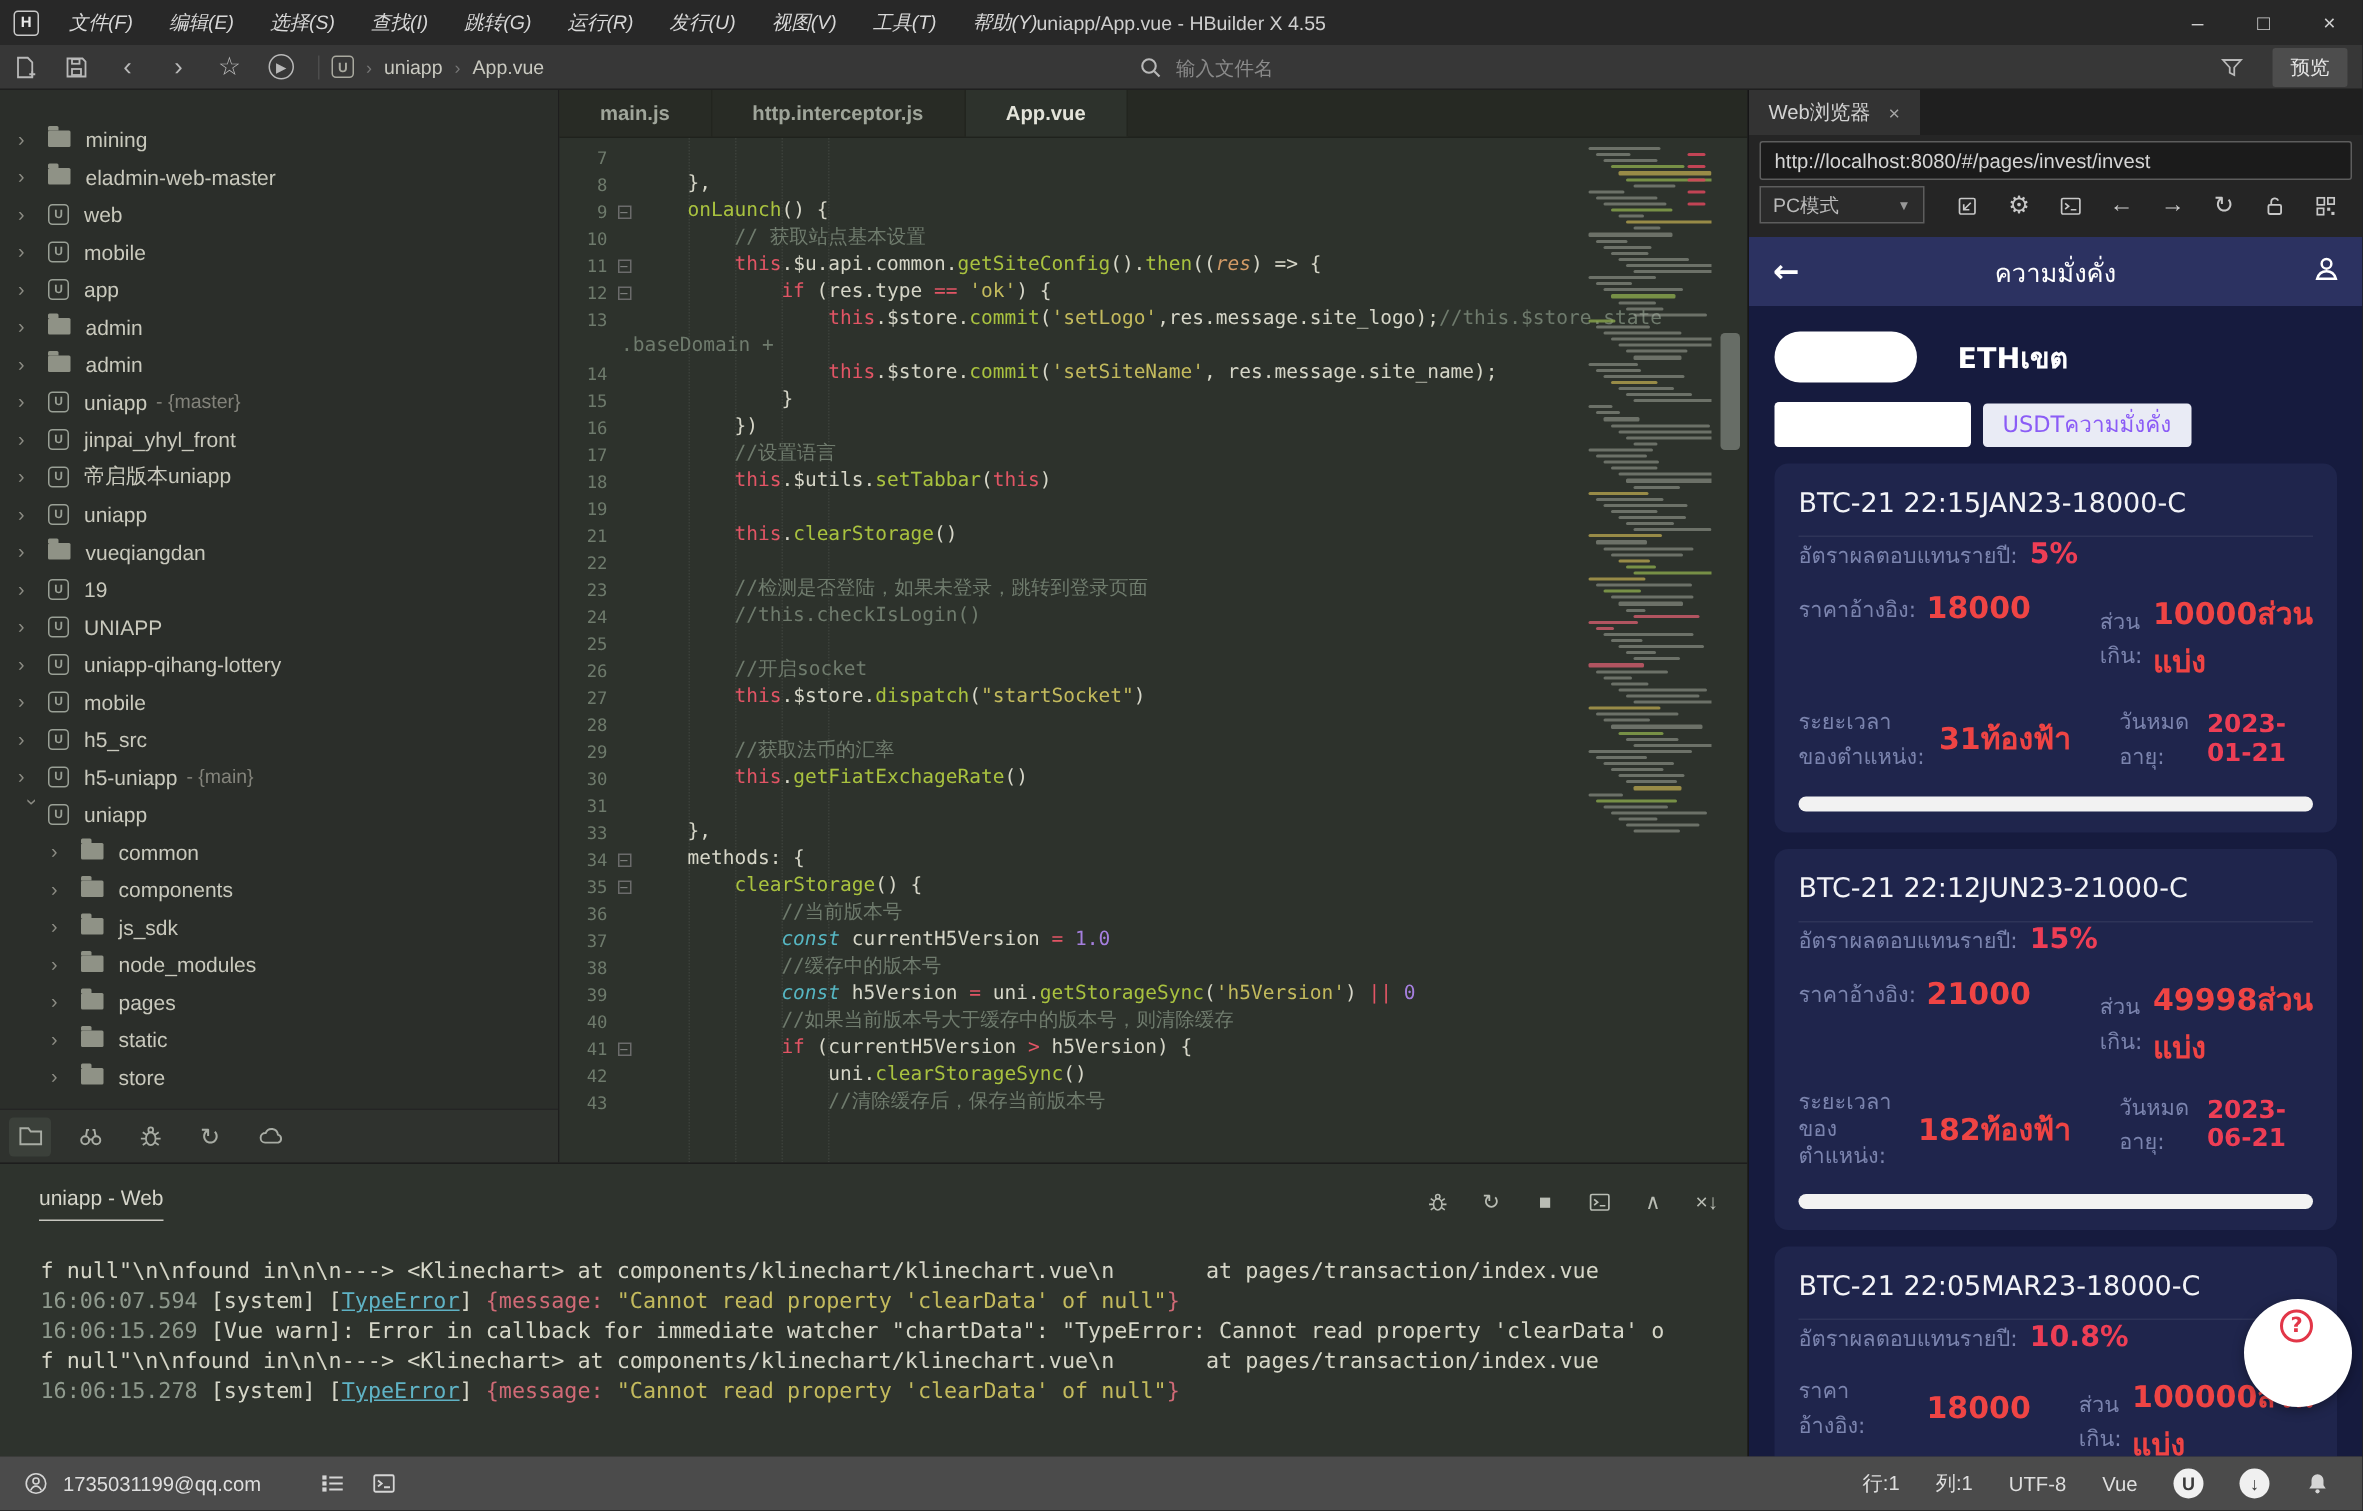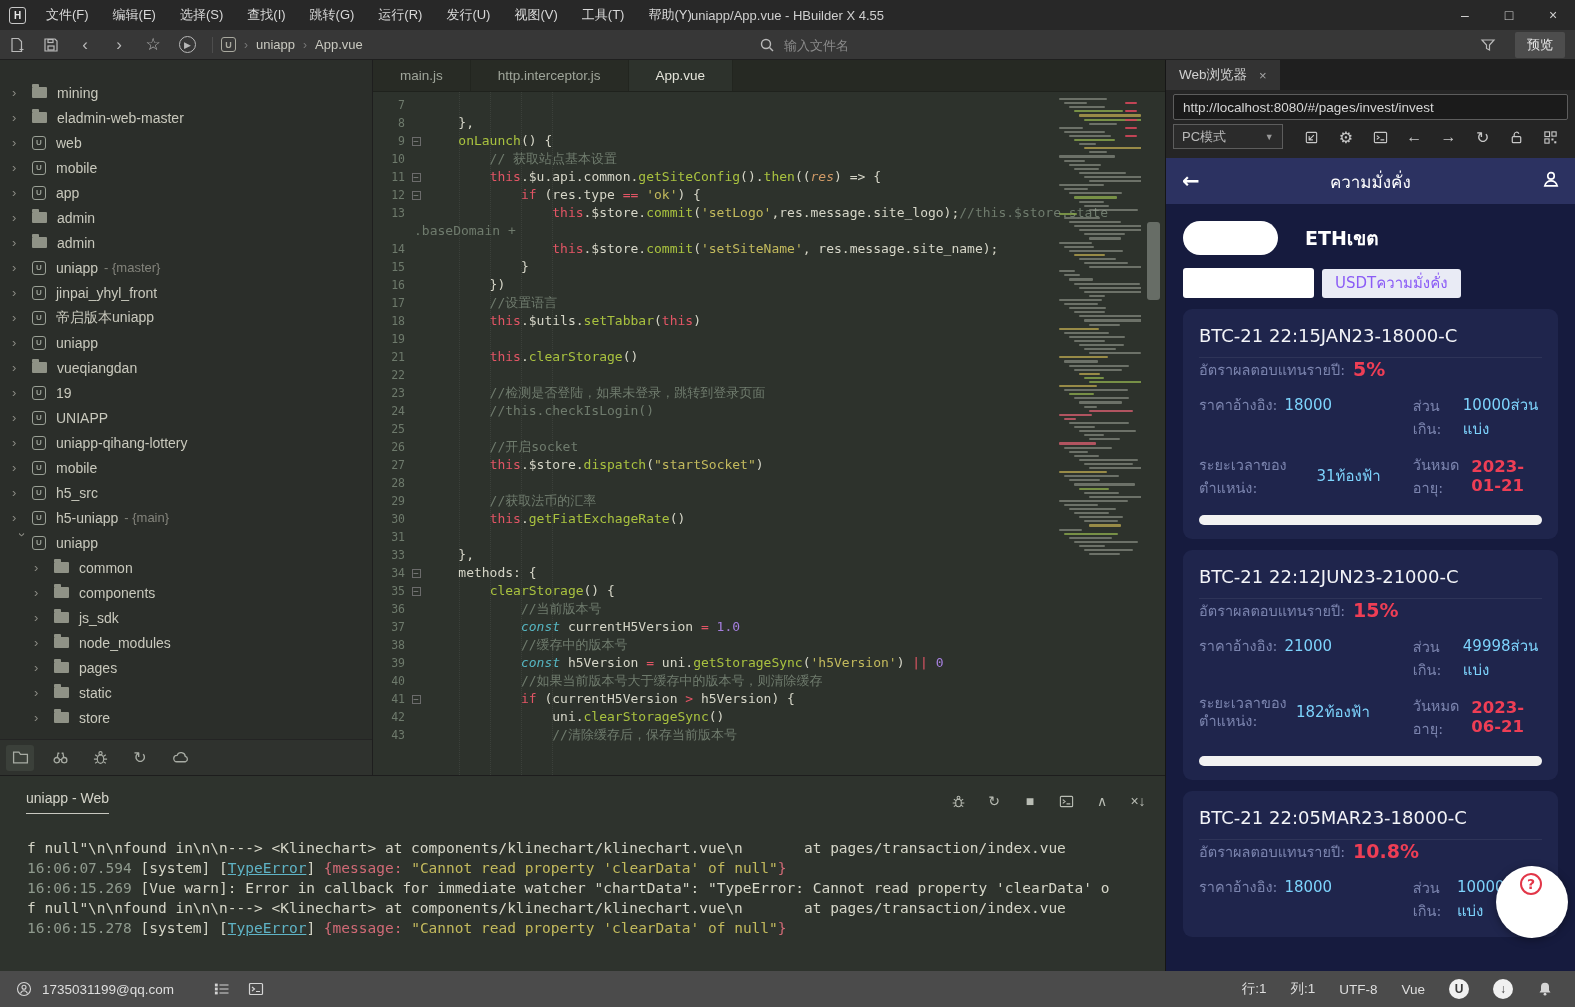--- a/index.html
+++ b/index.html
@@ -5,21 +5,21 @@
   * { box-sizing: border-box; margin: 0; padding: 0; }
   html,body { width:1575px; height:1007px; background:#1e1e1e; overflow:hidden;
     font-family:"Liberation Sans", sans-serif; }
   #app { position:relative; width:1575px; height:1007px; background:#2a2a2a; }
 
   
   #titlebar { position:absolute; left:0; top:0; width:1575px; height:30px; background:#282828;
     display:flex; align-items:center; color:#d8d8d8; font-size:13px; }
   #applogo { width:17px; height:17px; border:1.5px solid #c8c8c8; border-radius:3px; margin:0 10px 0 9px;
     display:flex; align-items:center; justify-content:center; font-size:10px; font-weight:bold; color:#e8e8e8; flex:none;}
-  #menubar { display:flex; gap:4px; }
+  #menubar { display:flex; gap:4px;font-style:italic; }
   #menubar .menu { padding:3px 10px; cursor:default; }
   #wtitle { position:absolute; left:50%; transform:translateX(-50%); color:#cfcfcf; font-size:13px; }
   #wbtns { margin-left:auto; display:flex; }
   #wbtns span { width:44px; height:30px; display:flex; align-items:center; justify-content:center; color:#cfcfcf; font-size:14px; }
 
   
   #toolbar { position:absolute; left:0; top:30px; width:1575px; height:30px; background:#373737;
     display:flex; align-items:center; color:#b9b9b9; font-size:13px; border-bottom:1px solid #1f1f1f;}
   .tico { width:34px; height:26px; display:flex; align-items:center; justify-content:center; color:#b9b9b9; }
   .tico svg { width:16px; height:16px; }
@@ -55,21 +55,21 @@
     border-top:1px solid #242424; display:flex; align-items:center; padding-left:6px; gap:12px; color:#a8aca4;}
   #sidebottom .sbico { width:28px; height:26px; display:flex; align-items:center; justify-content:center; }
   #sidebottom .sbico svg { width:17px; height:17px; }
   #sidebottom .sbico.active { background:#3b403a; border-radius:3px; }
   #sidebottom .glyph { font-size:16px; }
 
   
   #editor { position:absolute; left:373px; top:60px; width:792px; height:715px; background:#2d322c; }
   #etabs { height:32px; background:#25281f; background:#262923; display:flex; border-bottom:1px solid #1f221d;}
   .etab { padding:0 27px; display:flex; align-items:center; color:#9fa59a; font-size:13.5px; border-right:1px solid #22251f;
-    background:#282b25; cursor:default;}
+    background:#282b25; cursor:default;font-weight:bold;}
   .etab.active { background:#2d322c; color:#e4e4da; }
   #codearea { position:absolute; top:32px; left:0; right:0; bottom:0; overflow:hidden; }
   .guide { position:absolute; top:0; bottom:0; width:0; border-left:1px dotted rgba(255,255,255,0.07); }
   #lines { position:absolute; top:4px; left:0; right:112px; }
   .line { height:18px; display:flex; white-space:pre; font-family:"DejaVu Sans Mono", monospace; font-size:13px; line-height:18px;}
   .gut { width:32px; text-align:right; color:#6e7a6c; flex:none; font-size:11.5px; }
   .fold { width:22px; flex:none; display:flex; align-items:center; justify-content:center; }
   .fold i { width:9px; height:9px; border:1px solid #6b6b6b; color:#9a9a9a; font-size:8px; line-height:7px;
     text-align:center; font-style:normal; background:#2d322c;}
   .code { color:#d6d6c8; }
@@ -122,21 +122,21 @@
   #whitepill { width:95px; height:34px; background:#fff; border-radius:17px; }
   #coinzone { margin-left:27px; color:#fff; font-size:19px; font-weight:bold; }
   #inputrow { margin-top:13px; display:flex; align-items:center; }
   #amtinput { width:131px; height:30px; background:#fff; border:none; border-radius:3px; }
   #usdtbtn { margin-left:8px; height:29px; padding:0 13px; background:#e9ebf5; color:#8b5cf6; font-size:15px;
     border:none; border-radius:3px; font-family:"DejaVu Sans", sans-serif;}
   .card { background:#1f254c; border-radius:9px; padding:11px 16px 14px 16px; margin-top:11px; }
   .ctitle { color:#f2f3f7; font-size:18px; padding:5px 0 11px 0; border-bottom:1px solid rgba(255,255,255,0.07); }
   .crow { display:flex; align-items:flex-start; margin-top:12px; }
   .clabel { color:#7b84ae; font-size:14.5px; }
-  .cval { color:#7dd3fc; font-size:15px; font-weight:normal; margin-left:7px; }
+  .cval { color:#ef4444; font-size:20px; font-weight:bold; margin-left:7px; }
   .cred { color:#ee3e55; font-weight:bold; }
   .rate .cred { font-size:19px; margin-left:8px; line-height:1; }
   .rate { align-items:center; margin-top:0; }
   .half { display:flex; align-items:center; }
   .half.l { width:53%; } .half.r { flex:1;margin-left:32px; }
   .wraplab { width:90px; line-height:1.25; }
   .pbar { height:10px; background:#f2f2f2; border-radius:5px; margin-top:16px; }
   #helpfloat { position:absolute; left:330px; top:662px; width:72px; height:72px; background:#fff; border-radius:50%;
     box-shadow:0 2px 8px rgba(0,0,0,0.35); }
   #helpfloat .q { position:absolute; left:24px; top:7px; width:22px; height:22px; border:2px solid #e23648;

